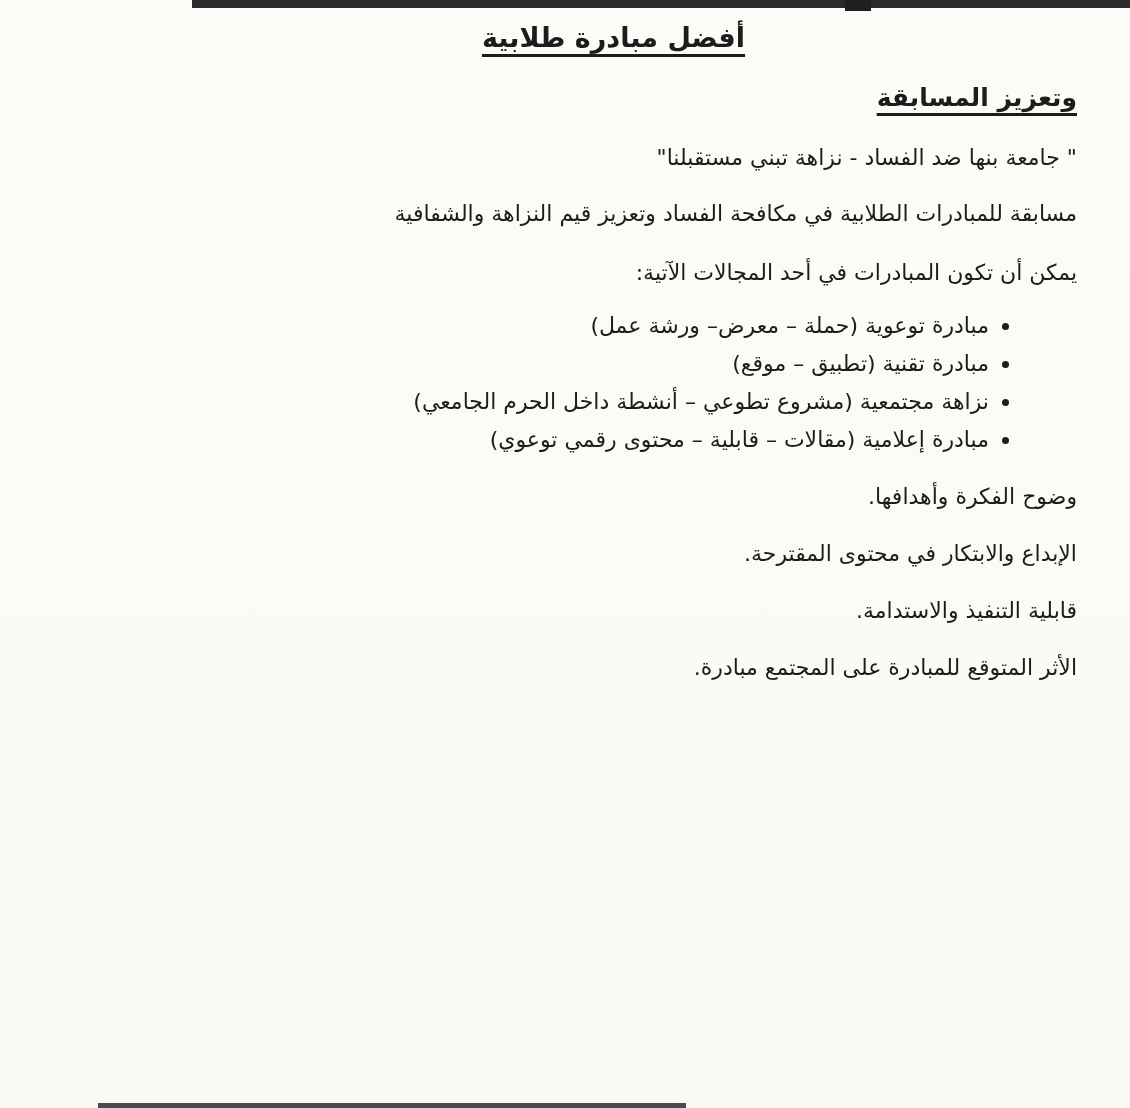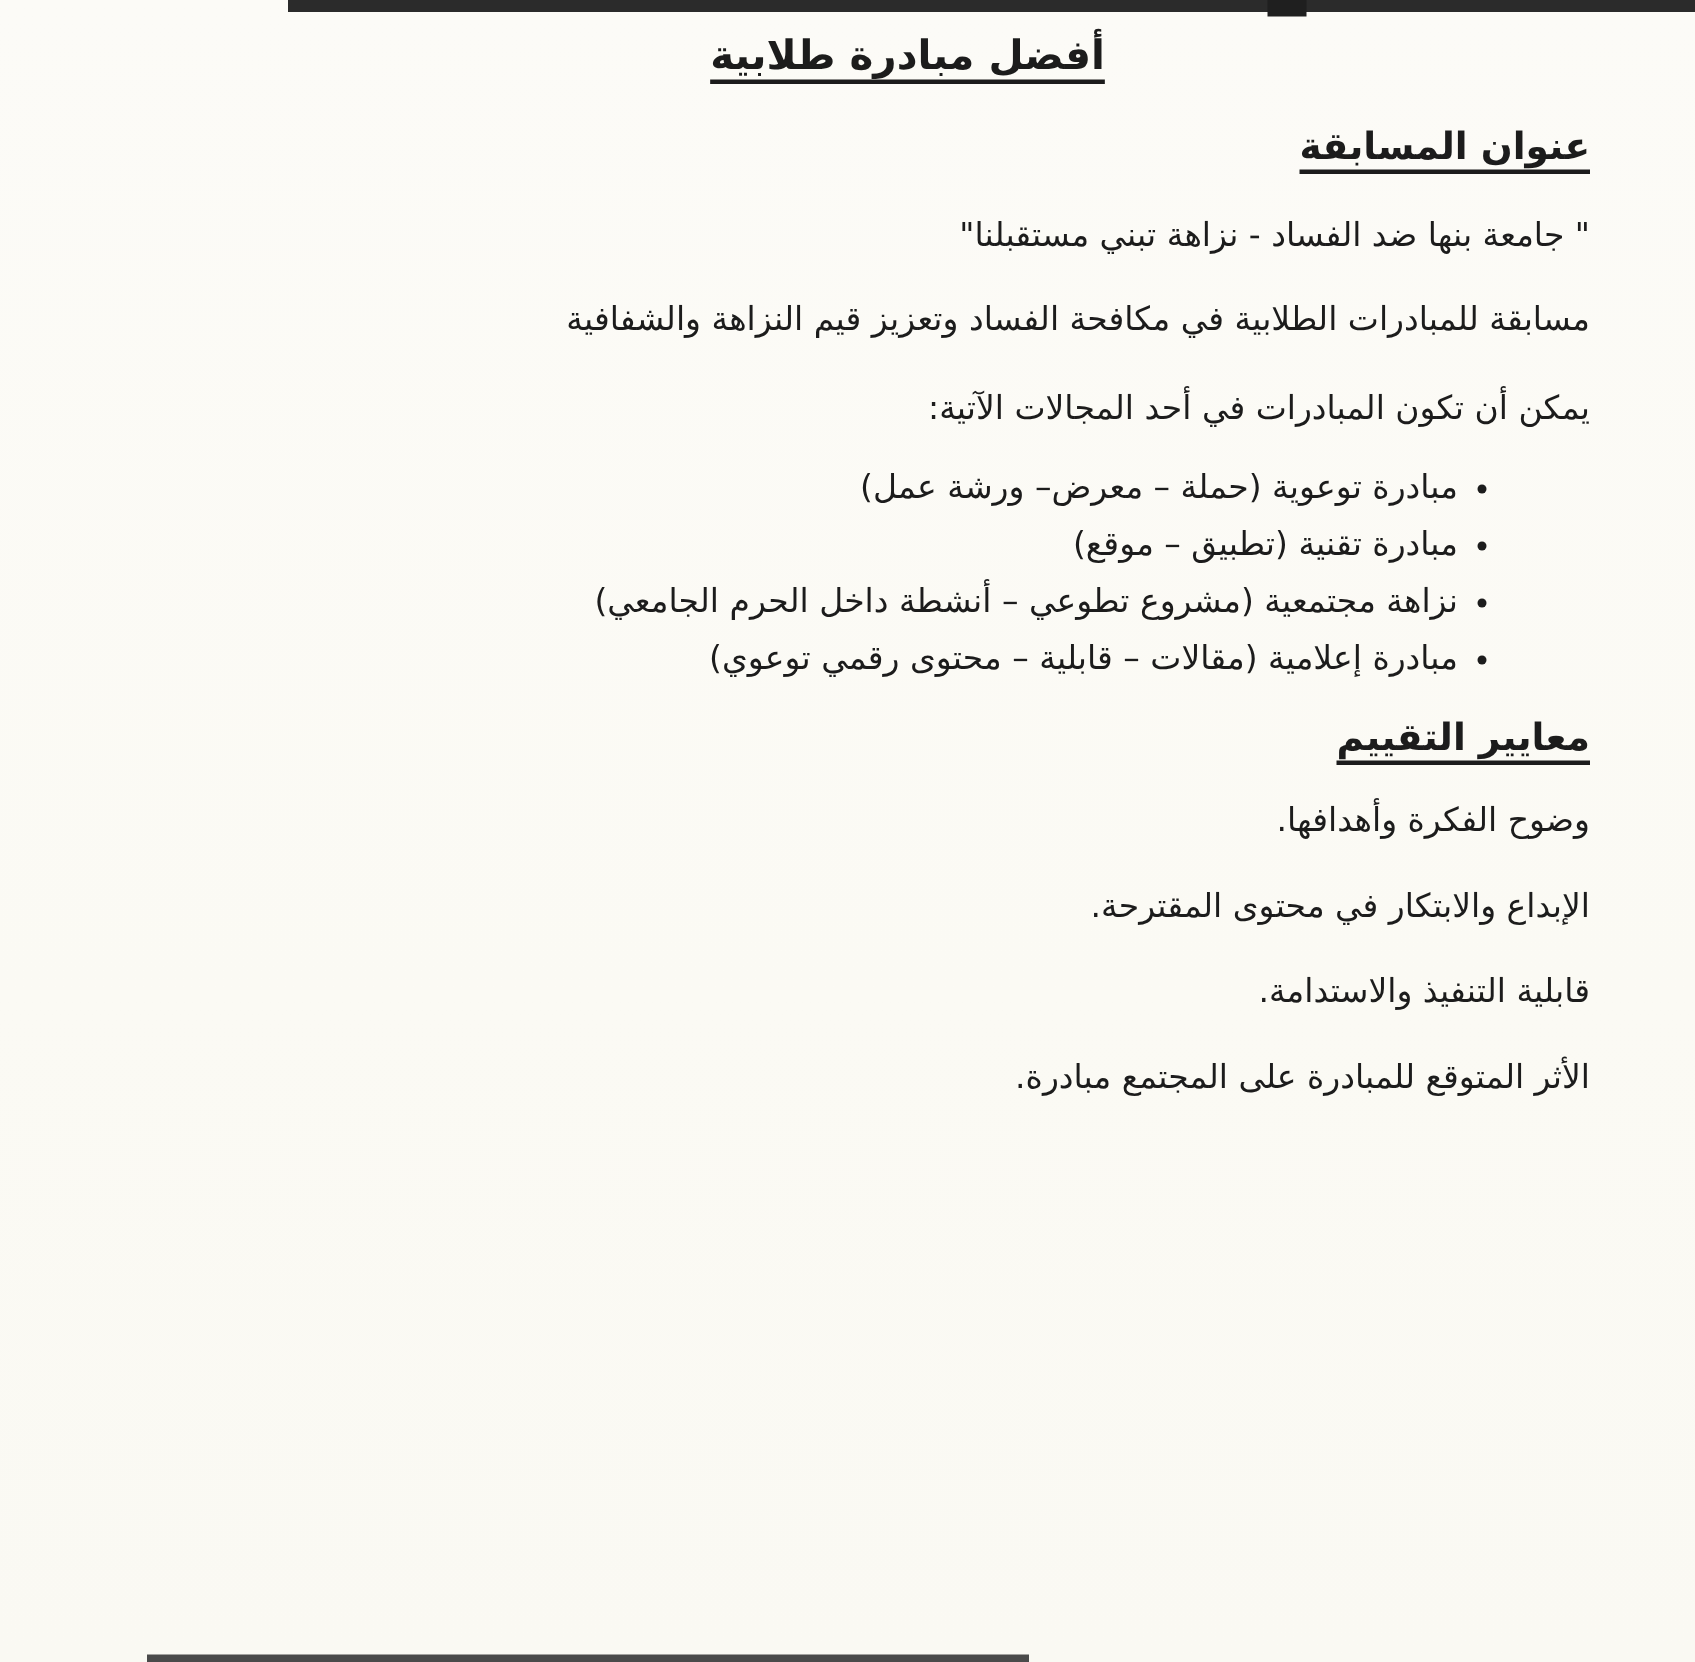--- a/index.html
+++ b/index.html
@@ -37,21 +37,21 @@
     position: absolute;
     bottom: 0;
     left: 98px;
     width: 588px;
     height: 5px;
     background: #4a4a4a;
   }
   .doc {
     direction: rtl;
     text-align: right;
-    padding: 22px 70px 0 60px;
+    padding: 22px 53px 0 60px;
   }
   .title-wrap {
     text-align: center;
     transform: translateX(45px);
   }
   .doc-title {
     display: inline-block;
     font-size: 27px;
     font-weight: bold;
     text-decoration: underline;
@@ -96,36 +96,35 @@
 <div class="scan-strip-top"></div>
 <div class="scan-strip-top-notch"></div>
 <div class="scan-strip-bottom"></div>
 
 <div class="doc">
 
   <div class="title-wrap">
     <span class="doc-title">أفضل مبادرة طلابية</span>
   </div>
 
-  <h2 class="section-heading mt-title-gap">عنوان المسابقة</h2>
+  <h2 class="section-heading mt-title-gap">وتعزيز المسابقة</h2>
 
   <p class="para mt-quote">" جامعة بنها ضد الفساد - نزاهة تبني مستقبلنا"</p>
 
   <p class="para mt-desc">مسابقة للمبادرات الطلابية في مكافحة الفساد وتعزيز قيم النزاهة والشفافية</p>
 
 
   <p class="para mt-intro">يمكن أن تكون المبادرات في أحد المجالات الآتية:</p>
 
   <ul class="areas-list">
     <li>مبادرة توعوية (حملة – معرض– ورشة عمل)</li>
     <li>مبادرة تقنية (تطبيق – موقع)</li>
     <li>نزاهة مجتمعية (مشروع تطوعي – أنشطة داخل الحرم الجامعي)</li>
     <li>مبادرة إعلامية (مقالات – قابلية – محتوى رقمي توعوي)</li>
   </ul>
 
-  <h2 class="section-heading mt-criteria-head">معايير التقييم</h2>
 
   <p class="para criterion">وضوح الفكرة وأهدافها.</p>
   <p class="para criterion">الإبداع والابتكار في محتوى المقترحة.</p>
   <p class="para criterion">قابلية التنفيذ والاستدامة.</p>
   <p class="para criterion">الأثر المتوقع للمبادرة على المجتمع مبادرة.</p>
 
 </div>
 
 </body></html>

